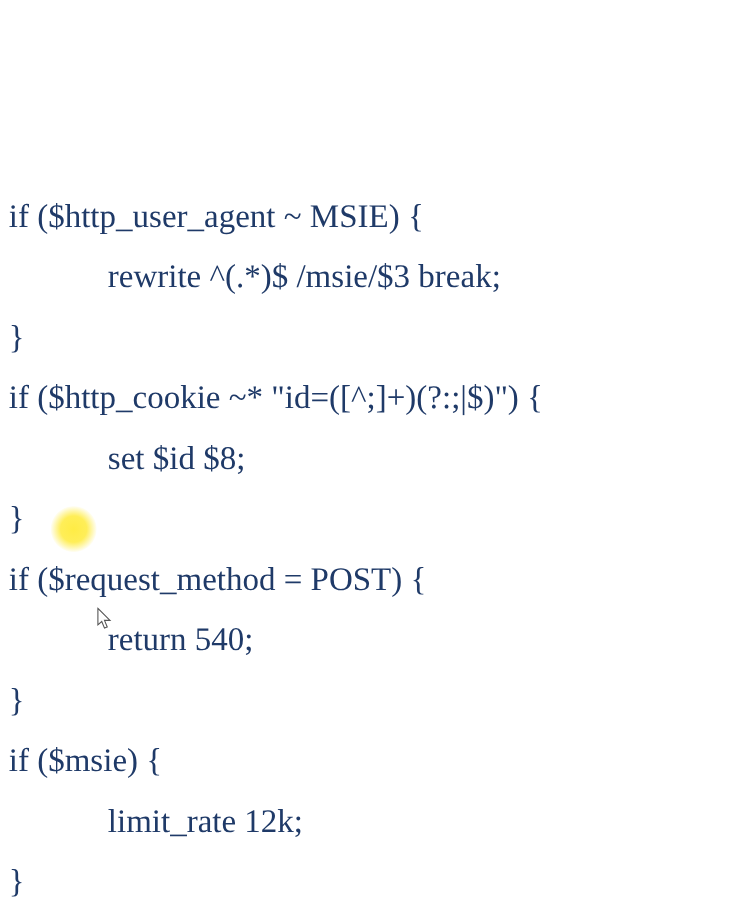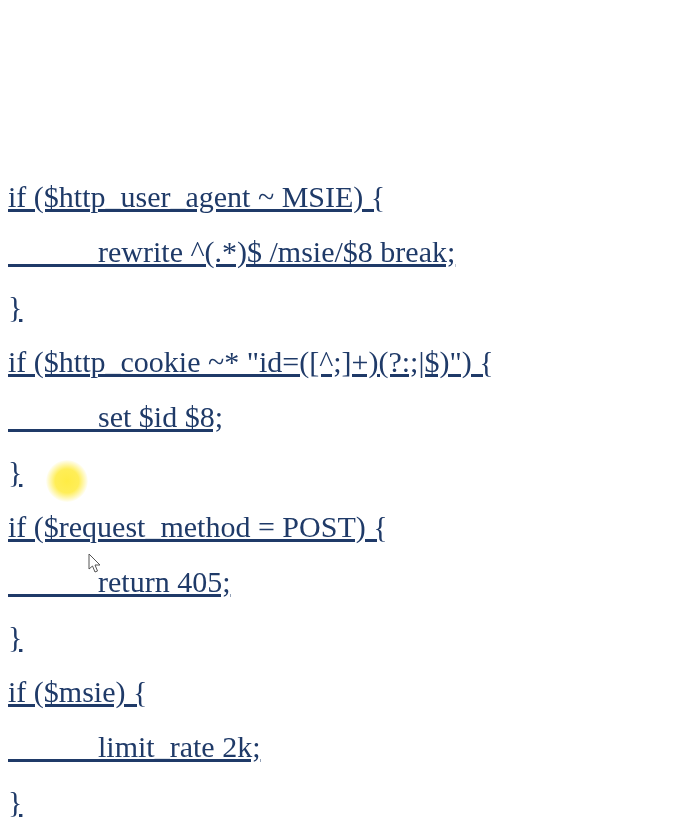--- a/index.html
+++ b/index.html
@@ -34,41 +34,40 @@
   .cursor {
     position: absolute;
     left: 58px;
     top: 482px;
     z-index: 2;
     pointer-events: none;
   }
   .line {
     position: relative;
     z-index: 3;
-    text-decoration: underline;
   }
 </style>
 </head>
 <body>
 
 <div class="code-block">
   <span class="highlight"></span>
   <span class="cursor">
     <svg width="16" height="22" viewBox="0 0 16 22">
       <path d="M1 1 L1 16 L4.5 13 L7 19 L9.5 18 L7 12 L12 12 Z" fill="#ffffff" stroke="#555" stroke-width="1"></path>
     </svg>
   </span>
 <span class="line">if ($http_user_agent ~ MSIE) {</span>
-<span class="line">            rewrite ^(.*)$ /msie/$8 break;</span>
+<span class="line">            rewrite ^(.*)$ /msie/$3 break;</span>
 <span class="line">}</span>
 <span class="line">if ($http_cookie ~* "id=([^;]+)(?:;|$)") {</span>
 <span class="line">            set $id $8;</span>
 <span class="line">}</span>
 <span class="line">if ($request_method = POST) {</span>
-<span class="line">            return 405;</span>
+<span class="line">            return 540;</span>
 <span class="line">}</span>
 <span class="line">if ($msie) {</span>
-<span class="line">            limit_rate 2k;</span>
+<span class="line">            limit_rate 12k;</span>
 <span class="line">}</span>
 
 
 
 </div>
 
 </body></html>

